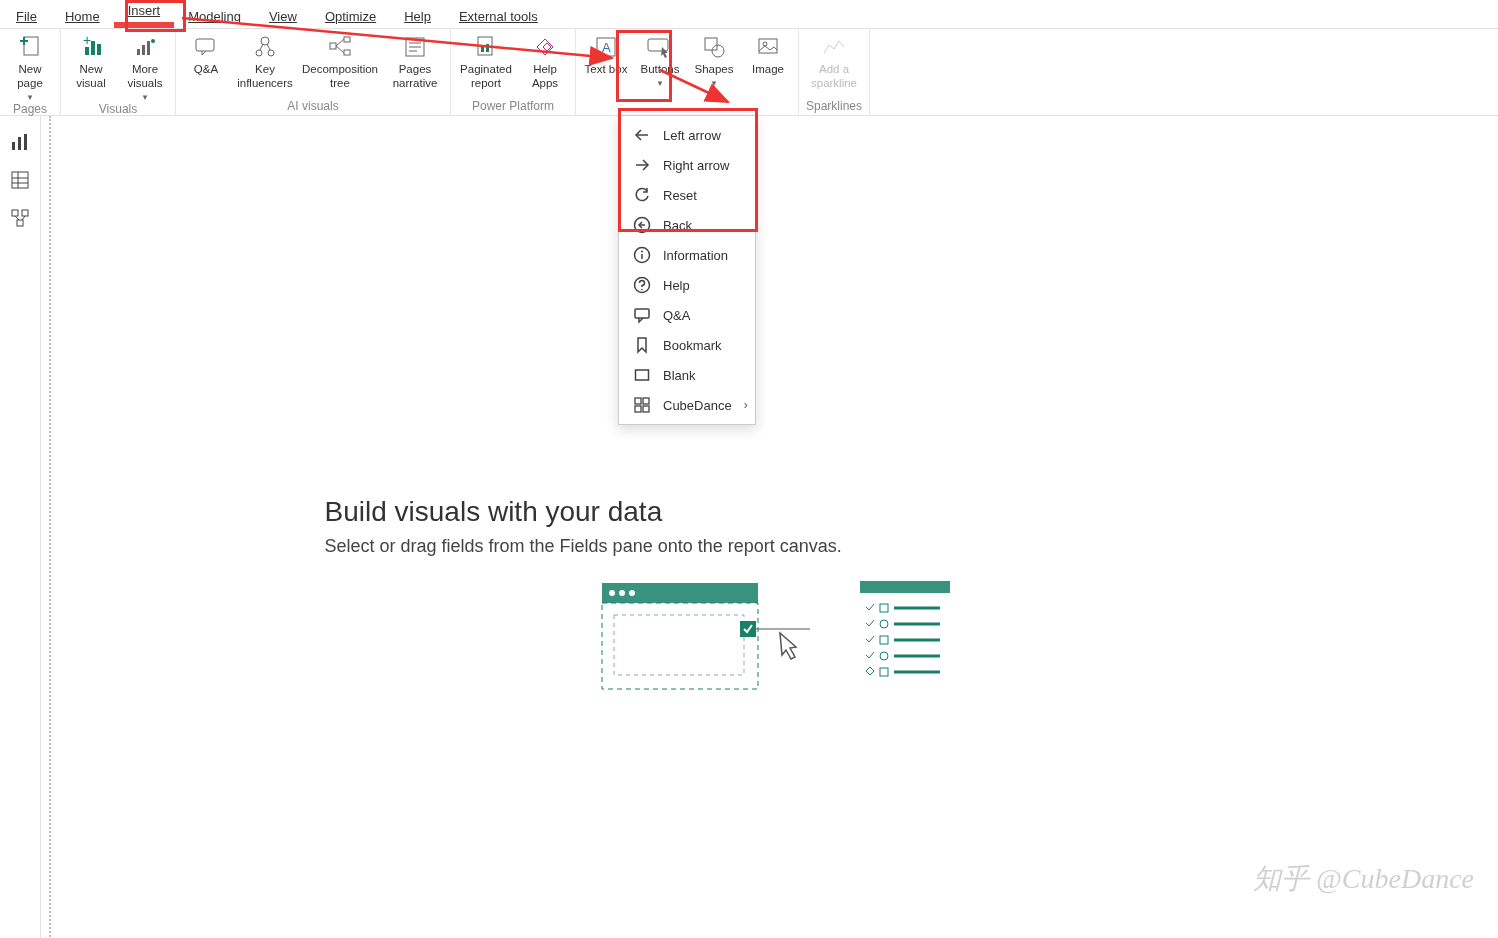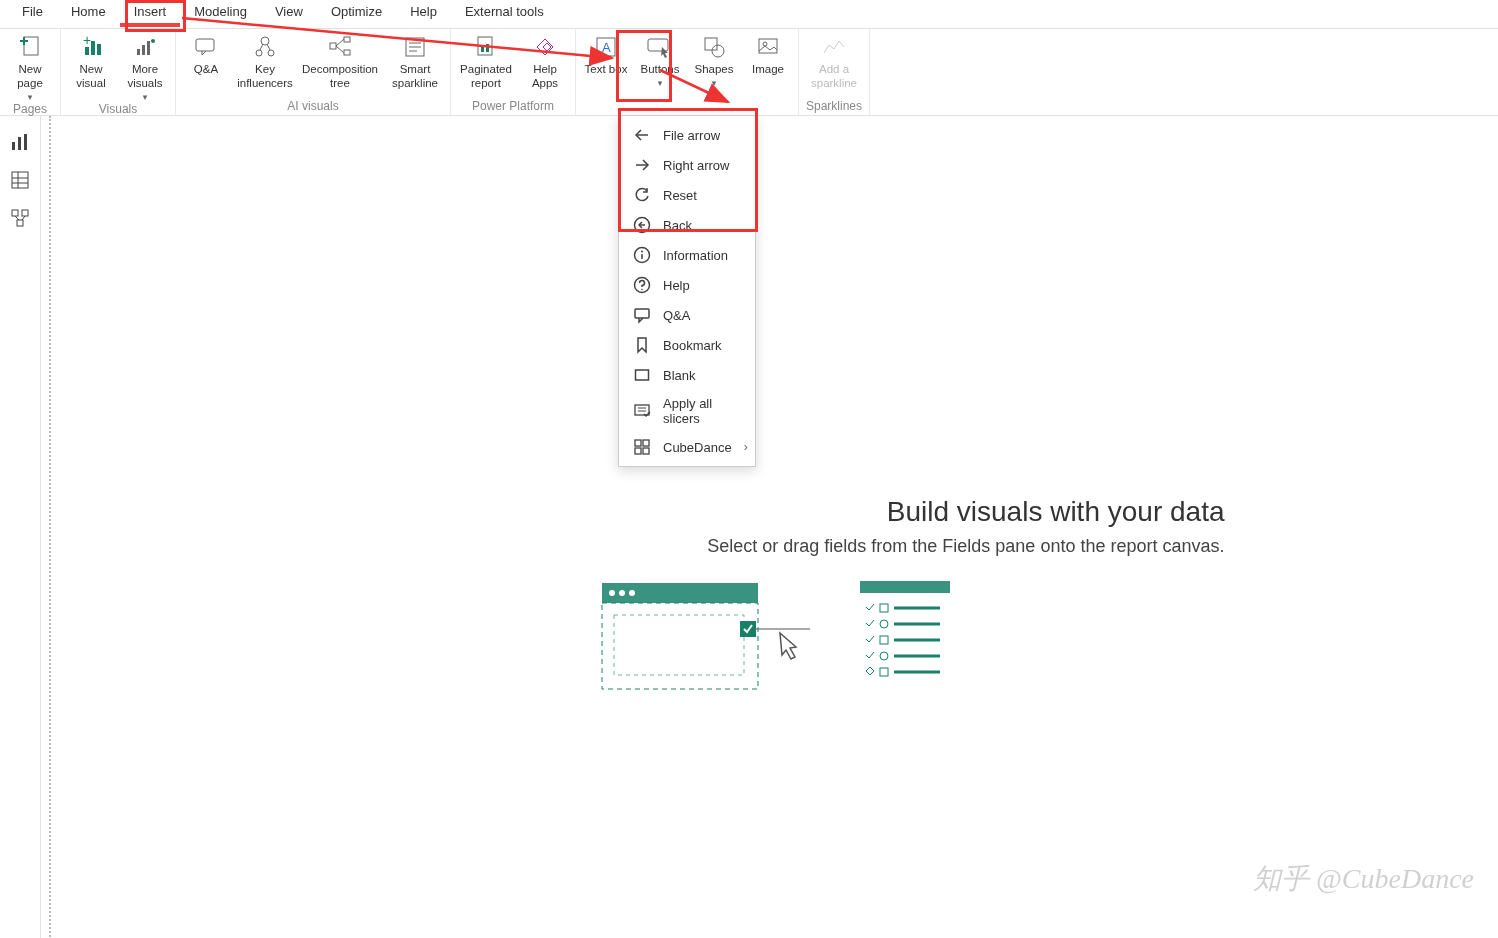--- a/index.html
+++ b/index.html
@@ -1,34 +1,34 @@
 <!DOCTYPE html>
 <html><head>
 <meta charset="utf-8">
 <style>
   html,body{margin:0;padding:0;font-family:"Segoe UI",Arial,sans-serif;font-size:13px;color:#333;background:#fff;width:1498px;height:938px;overflow:hidden;}
-  .tabs{display:flex;align-items:flex-start;height:28px;border-bottom:1px solid #e1e1e1;padding:0 8px;}
+  .tabs{display:flex;align-items:flex-end;height:28px;border-bottom:1px solid #e1e1e1;padding:0 2px;text-decoration:underline;}
   .tab{padding:4px 14px;cursor:pointer;position:relative;}
-  .tab.active{border-bottom:4px solid #ef4444;}
+  .tab.active{border-bottom:6px solid #ef4444;}
   .ribbon{display:flex;height:86px;border-bottom:1px solid #e1e1e1;}
   .group{display:flex;flex-direction:column;align-items:center;border-right:1px solid #e8e8e8;padding:2px 6px 0;}
   .group-items{display:flex;align-items:flex-start;gap:6px;flex:1;}
   .grouplabel{font-size:12px;color:#888;margin-top:auto;padding-bottom:2px;}
   .rbtn{display:flex;flex-direction:column;align-items:center;justify-content:flex-start;width:58px;padding:2px 0 0;cursor:pointer;text-align:center;line-height:1.2;}
   .rbtn.wide{width:80px;}
   .rbtn.narrow{width:48px;}
   .rbtn .ic{width:28px;height:28px;margin-bottom:2px;display:flex;align-items:center;justify-content:center;}
   .rbtn .lbl{font-size:11.5px;}
   .rbtn.disabled{color:#bbb;}
   .dd{font-size:9px;margin-top:1px;color:#666;}
   .body{display:flex;height:calc(938px - 28px - 86px);}
   .leftbar{width:40px;border-right:1px solid #e1e1e1;display:flex;flex-direction:column;align-items:center;gap:18px;padding-top:16px;}
   .canvaswrap{flex:1;position:relative;background:#fff;}
   .canvas{position:absolute;left:8px;top:0;right:0;bottom:0;border-left:2px dotted #bbb;}
-  .placeholder{position:absolute;left:50%;top:380px;transform:translateX(-50%);text-align:right;width:900px;}
+  .placeholder{position:absolute;left:50%;top:380px;transform:translateX(-50%);text-align:left;width:900px;}
   .placeholder h1{font-weight:400;font-size:28px;margin:0 0 8px;}
   .placeholder p{font-size:18px;color:#444;margin:0 0 24px;}
   .illus{display:flex;justify-content:center;gap:20px;}
   .dropdown{position:absolute;left:618px;top:115px;width:136px;background:#fff;border:1px solid #ccc;box-shadow:0 4px 12px rgba(0,0,0,.15);padding:4px 0;z-index:50;}
   .ddrow{display:flex;align-items:center;gap:12px;padding:6px 14px;cursor:pointer;font-size:13px;}
   .ddrow .arrow{margin-left:auto;font-size:12px;color:#666;}
   .redbox{position:absolute;border:3px solid #e33;z-index:60;pointer-events:none;}
   .watermark{position:absolute;right:24px;bottom:40px;font-size:28px;font-style:italic;color:rgba(120,120,120,.35);font-family:"Times New Roman",serif;}
   svg{display:block;}
 </style>
@@ -131,21 +131,21 @@
       </div>
       <div class="rbtn">
         <span class="ic">
             <svg width="24" height="24">
               <rect x="3" y="3" width="18" height="18" fill="none" stroke="#666"></rect>
               <line x1="6" y1="8" x2="18" y2="8" stroke="#666"></line>
               <line x1="6" y1="12" x2="18" y2="12" stroke="#666"></line>
               <line x1="6" y1="16" x2="14" y2="16" stroke="#666"></line>
             </svg>
           </span>
-        <span class="lbl">Smart sparkline</span>
+        <span class="lbl">Pages narrative</span>
       </div>
     </div>
     <div class="grouplabel">AI visuals</div>
   </div>
 
   <div class="group">
     <div class="group-items">
       <div class="rbtn">
         <span class="ic">
             <svg width="24" height="24">
@@ -313,21 +313,21 @@
 </div>
 
 <div class="dropdown">
   <div class="ddrow">
       <span>
         <svg width="18" height="18">
           <line x1="15" y1="9" x2="3" y2="9" stroke="#444" stroke-width="1.5"></line>
           <polyline points="8,4 3,9 8,14" fill="none" stroke="#444" stroke-width="1.5"></polyline>
         </svg>
       </span>
-      <span>File arrow</span>
+      <span>Left arrow</span>
     </div>
   <div class="ddrow">
       <span>
         <svg width="18" height="18">
           <line x1="3" y1="9" x2="15" y2="9" stroke="#444" stroke-width="1.5"></line>
           <polyline points="10,4 15,9 10,14" fill="none" stroke="#444" stroke-width="1.5"></polyline>
         </svg>
       </span>
       <span>Right arrow</span>
     </div>
@@ -387,31 +387,20 @@
       </span>
       <span>Bookmark</span>
     </div>
   <div class="ddrow">
       <span>
         <svg width="18" height="18">
           <rect x="2.5" y="4" width="13" height="10" fill="none" stroke="#444" stroke-width="1.5"></rect>
         </svg>
       </span>
       <span>Blank</span>
-    </div>
-  <div class="ddrow">
-      <span>
-        <svg width="18" height="18">
-          <rect x="2" y="3" width="14" height="10" fill="none" stroke="#444" stroke-width="1.3"></rect>
-          <line x1="5" y1="6" x2="13" y2="6" stroke="#444"></line>
-          <line x1="5" y1="9" x2="13" y2="9" stroke="#444"></line>
-          <polyline points="11,12 13,14 17,10" fill="none" stroke="#444" stroke-width="1.5"></polyline>
-        </svg>
-      </span>
-      <span>Apply all slicers</span>
     </div>
   <div class="ddrow">
       <span>
         <svg width="18" height="18">
           <rect x="2" y="2" width="6" height="6" fill="none" stroke="#444" stroke-width="1.3"></rect>
           <rect x="10" y="2" width="6" height="6" fill="none" stroke="#444" stroke-width="1.3"></rect>
           <rect x="2" y="10" width="6" height="6" fill="none" stroke="#444" stroke-width="1.3"></rect>
           <rect x="10" y="10" width="6" height="6" fill="none" stroke="#444" stroke-width="1.3"></rect>
         </svg>
       </span>

